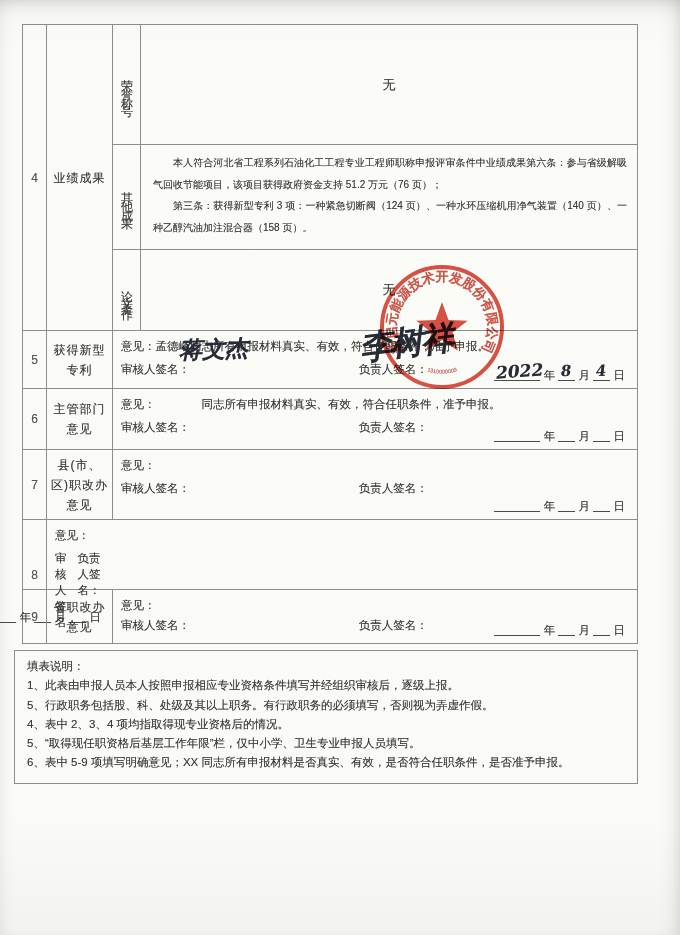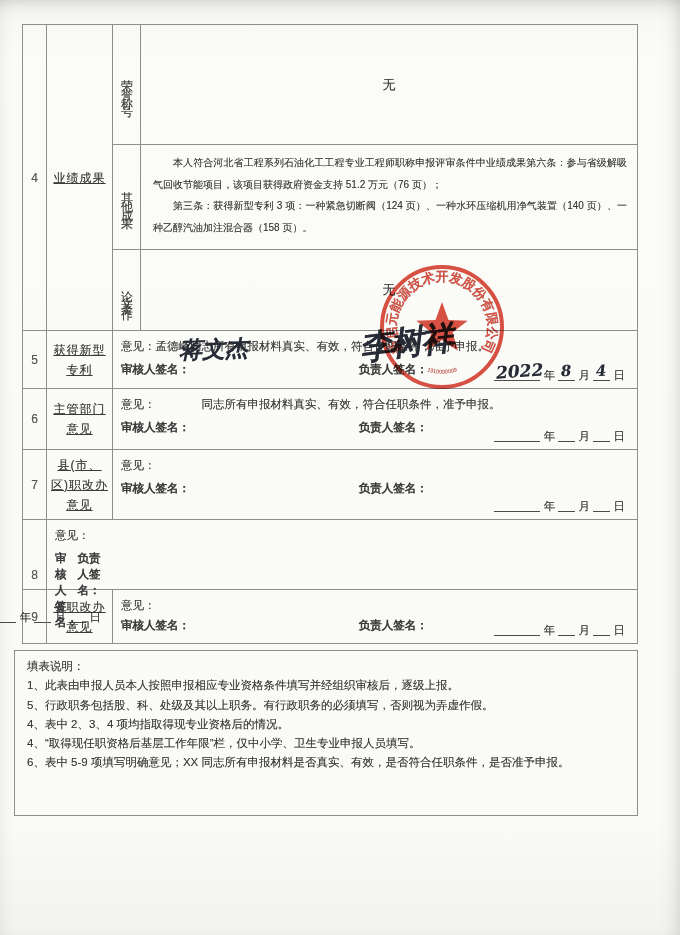--- a/index.html
+++ b/index.html
@@ -9,46 +9,46 @@
     font-family:"Liberation Sans", sans-serif;
     color:#3d3d3d; overflow:hidden;
     box-shadow: inset -14px 0 22px -16px rgba(0,0,0,.20), inset 0 16px 24px -20px rgba(0,0,0,.25), inset 14px 0 22px -18px rgba(0,0,0,.10);
   }
   .tbl { position:absolute; left:22px; top:24px; width:616px; border:1px solid #8d8d8d; box-sizing:border-box; background:transparent; }
   .row { display:grid; box-sizing:border-box; }
   .r4 { grid-template-columns:24px 66px 1fr; height:305px; }
   .orow { grid-template-columns:24px 66px 1fr; border-top:1px solid #8d8d8d; }
   .cell { box-sizing:border-box; border-right:1px solid #8d8d8d; position:relative; }
   .num { display:flex; align-items:center; justify-content:center; font-size:12px; color:#555; }
-  .cat { display:flex; align-items:center; justify-content:center; text-align:center; font-size:12px; line-height:20px; letter-spacing:1px; padding:2px 4px; word-break:break-all; color:#3b3b3b;text-decoration:underline; }
+  .cat { display:flex; align-items:center; justify-content:center; text-align:center; font-size:12px; line-height:20px; letter-spacing:1px; padding:2px 4px; word-break:break-all; color:#3b3b3b; }
   .subwrap { display:flex; flex-direction:column; }
   .subrow { display:grid; grid-template-columns:28px 1fr; box-sizing:border-box; }
   .subrow + .subrow { border-top:1px solid #8d8d8d; }
   .vlabel { box-sizing:border-box; border-right:1px solid #8d8d8d; display:flex; align-items:center; justify-content:center;
             writing-mode:vertical-rl; text-orientation:upright; font-size:12px; letter-spacing:9px; color:#3b3b3b; padding-top:6px;}
   .vlabel.tight { letter-spacing:6px; }
   .ccontent { position:relative; box-sizing:border-box; font-size:10px; color:#3a3a3a; }
   .centered { display:flex; align-items:center; justify-content:center; font-size:13px; }
   .paras { padding:7px 10px 0 12px; line-height:21.5px; text-align:justify; }
   .paras p { margin:0; text-indent:2em; }
   .ocontent { position:relative; box-sizing:border-box; padding:7px 10px 0 8px; font-size:11.5px; line-height:16px; color:#3a3a3a; }
   .oline { margin-bottom:7px; white-space:nowrap; }
   .gapname { display:inline-block; margin-left:46px; }
-  .sigline { display:flex;font-weight:bold; }
+  .sigline { display:flex; }
   .sigline .left { width:47%; }
   .dateline { position:absolute; right:12px; bottom:5px; font-size:11.5px; color:#3a3a3a; white-space:nowrap; }
   .blank { display:inline-block; border-bottom:1px solid #4a4a4a; height:12px; vertical-align:-2px; position:relative; }
   .blank.y { width:46px; } .blank.m { width:17px; } .blank.d { width:17px; }
   .hw { font-family:"DejaVu Serif", serif; font-style:italic; font-weight:700; color:#262b36; }
   .hw-abs { position:absolute; white-space:nowrap; }
   .hw-reviewer { left:66px; top:10px; font-size:23px; transform:rotate(-2deg); }
   .hw-leader { left:246px; top:4px; font-size:33px; transform:rotate(-7deg); letter-spacing:-2px; }
   .hw-date { position:absolute; left:2px; bottom:1px; font-size:17px; transform:rotate(-4deg); }
   .hw-date.sm { left:3px; font-size:15px; }
-  .notes { position:absolute; left:14px; top:650px; width:624px; height:166px; border:1px solid #8d8d8d; box-sizing:border-box;
+  .notes { position:absolute; left:14px; top:650px; width:624px; height:134px; border:1px solid #8d8d8d; box-sizing:border-box;
            padding:6px 12px 0 12px; font-size:11.5px; line-height:19.3px; color:#3a3a3a; }
   .notes div { white-space:nowrap; }
   .stamp { position:absolute; left:376px; top:261px; width:132px; height:132px; mix-blend-mode:multiply; opacity:.88; }
   .scan-text { text-shadow:0 0 .4px rgba(40,40,40,.45); }
 </style>
 </head>
 <body>
 
 <div class="page scan-text">
 
@@ -196,17 +196,17 @@
     <text font-size="5.5" fill="#d63a2b" font-family="Liberation Sans, sans-serif">
       <textPath href="#sealBottomArc" startOffset="50%" text-anchor="middle">1310000009</textPath>
     </text>
   </svg>
 
   <div class="notes">
     <div>填表说明：</div>
     <div>1、此表由申报人员本人按照申报相应专业资格条件填写并经组织审核后，逐级上报。</div>
     <div>5、行政职务包括股、科、处级及其以上职务。有行政职务的必须填写，否则视为弄虚作假。</div>
     <div>4、表中 2、3、4 项均指取得现专业资格后的情况。</div>
-    <div>4、“取得现任职资格后基层工作年限”栏，仅中小学、卫生专业申报人员填写。</div>
+    <div>5、“取得现任职资格后基层工作年限”栏，仅中小学、卫生专业申报人员填写。</div>
     <div>6、表中 5-9 项填写明确意见；XX 同志所有申报材料是否真实、有效，是否符合任职条件，是否准予申报。</div>
   </div>
 
 </div>
 
 </body></html>

